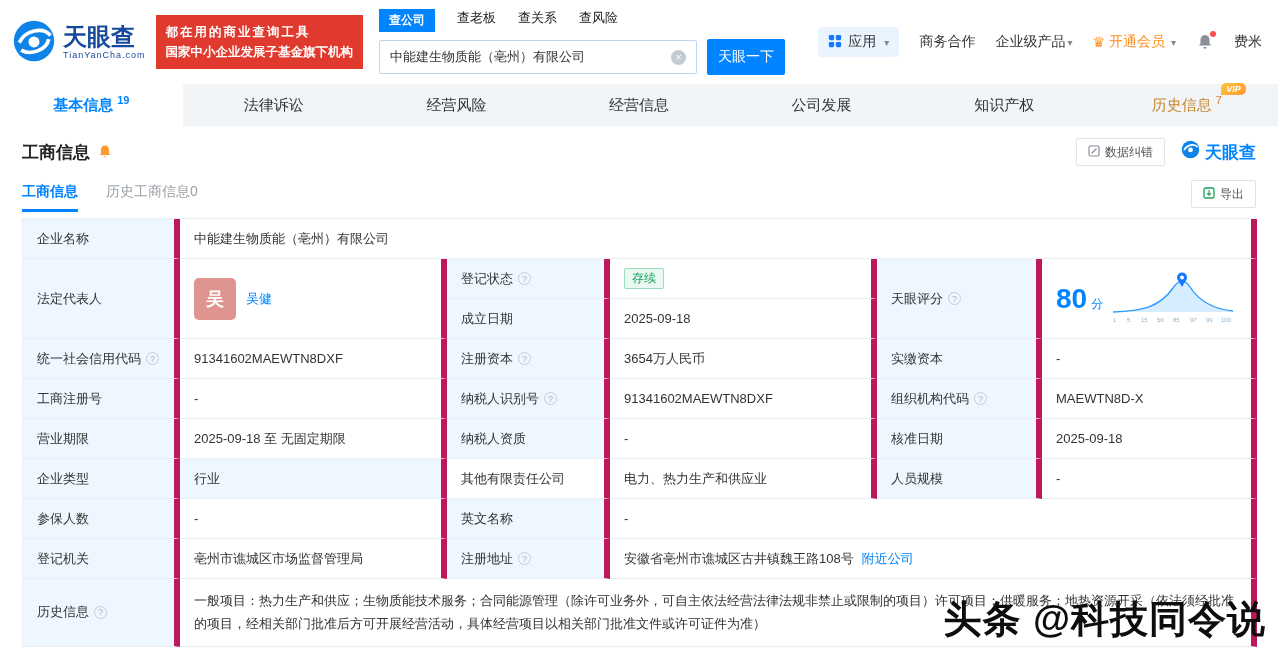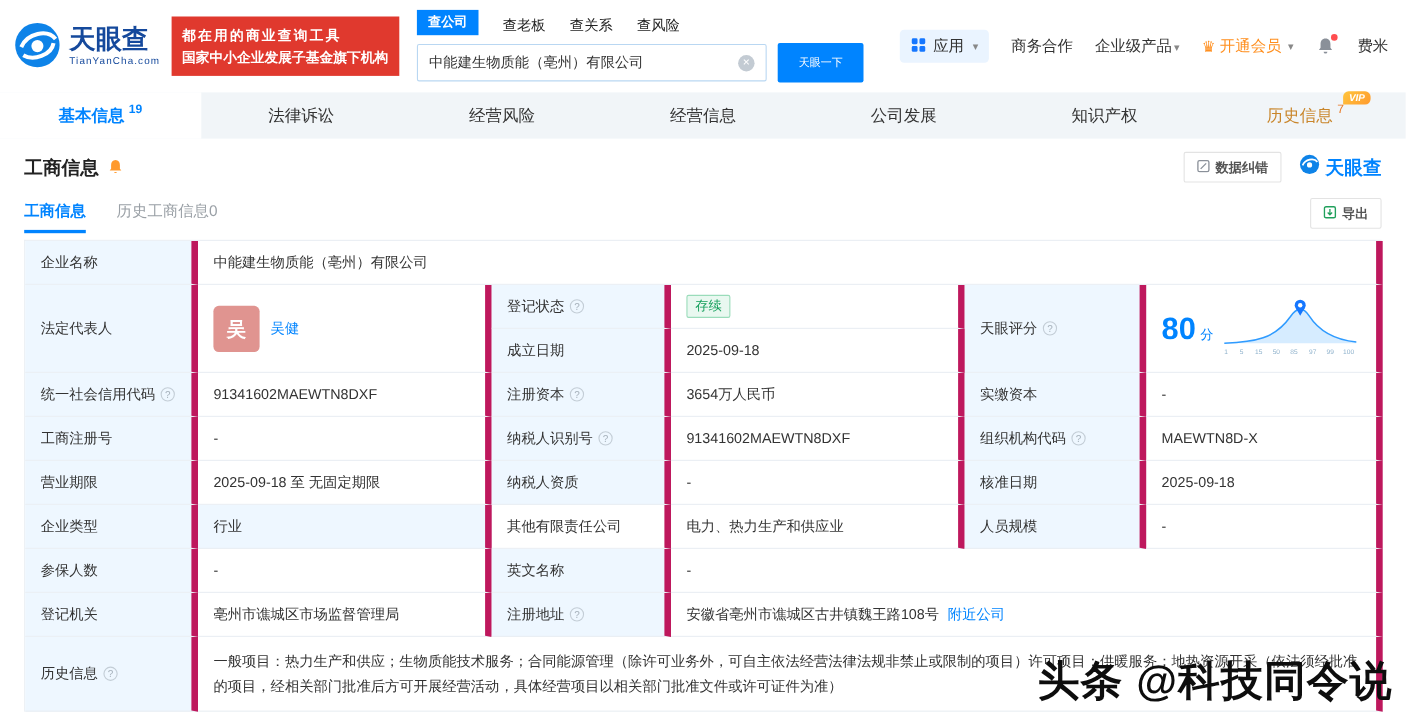--- a/index.html
+++ b/index.html
@@ -12,27 +12,27 @@
   a { text-decoration: none; color: inherit; cursor: pointer; }
 
   
   .topbar { height: 84px; display: flex; align-items: center; padding: 0 16px 0 12px; background: #fff; }
   .logo-block { display: flex; align-items: center; gap: 7px; flex: none; }
   .logo-text .cn { font-size: 24px; font-weight: 700; color: #15499c; line-height: 1.05; }
   .logo-text .en { font-size: 9px; color: #15499c; letter-spacing: 1px; }
   .promo { margin-left: 10px; background: #e0392e; color: #fff; padding: 7px 10px; font-size: 12.5px; font-weight: 700; line-height: 1.6; white-space: nowrap; }
   .promo .p1 { letter-spacing: 2px; }
   .search-wrap { margin-left: 16px; display: flex; flex-direction: column; gap: 7px; }
-  .search-tabs { display: flex; align-items: flex-end; gap: 22px; font-size: 13px; color: #222; }
+  .search-tabs { display: flex; align-items: flex-start; gap: 22px; font-size: 13px; color: #222; }
   .chip { background: #0084ff; color: #fff; font-size: 12px; font-weight: 600; padding: 3px 10px; }
   .search-row { display: flex; align-items: center; }
   .search-box { width: 318px; height: 34px; border: 1px solid #b9d7f2; border-radius: 2px; display: flex; align-items: center; padding: 0 10px; }
   .search-box input { border: none; outline: none; flex: 1; font: inherit; color: #333; background: transparent; }
   .clear-ic { width: 15px; height: 15px; border-radius: 50%; background: #c3cbd3; color: #fff; font-size: 11px; line-height: 15px; text-align: center; cursor: pointer; flex: none; }
-  .search-btn { margin-left: 10px; width: 78px; height: 36px; background: #0084ff; color: #fff; border: none; font-size: 10px; border-radius: 2px; cursor: pointer; font-family: inherit; }
+  .search-btn { margin-left: 10px; width: 78px; height: 36px; background: #0084ff; color: #fff; border: none; font-size: 14px; border-radius: 2px; cursor: pointer; font-family: inherit; }
   .topnav { margin-left: auto; display: flex; align-items: center; gap: 20px; font-size: 14px; color: #333; white-space: nowrap; }
   .app-chip { background: #eaf4ff; border-radius: 4px; padding: 6px 10px; display: flex; align-items: center; gap: 6px; cursor: pointer; }
   .caret { font-size: 10px; color: #888; margin-left: 2px; }
   .vip-link { color: #ff8f1f; display: flex; align-items: center; gap: 4px; font-weight: 500; }
   .crown { font-size: 14px; color: #ff8f1f; }
   .bell-wrap { position: relative; display: flex; cursor: pointer; }
   .reddot { position: absolute; top: -2px; right: -2px; width: 6px; height: 6px; background: #ff4d4f; border-radius: 50%; }
 
   
   .main-tabs { height: 42px; background: #f1f5f8; display: flex; }
@@ -42,21 +42,21 @@
   .mtab.gold { color: #c9862b; }
   .mtab.gold .cnt { color: #e87722; }
   .reltag { position: relative; display: inline-flex; align-items: center; }
   .viptag { position: absolute; top: -13px; right: -24px; background: linear-gradient(135deg, #ffc53d, #ff9a2e); color: #fff; font-size: 9px; font-style: italic; font-weight: 700; padding: 1px 5px; border-radius: 5px 5px 5px 0; }
 
   
   .section-head { display: flex; align-items: center; margin: 12px 22px 0; }
   .section-head h2 { font-size: 17px; font-weight: 700; color: #222; }
   .sec-bell { margin-left: 7px; display: flex; }
   .head-right { margin-left: auto; display: flex; align-items: center; gap: 16px; }
-  .btn-plain { height: 28px; padding: 4px 11px; border: 1px solid #e3e3e3; background: #fff; border-radius: 2px; font-size: 12px; color: #555; display: inline-flex; align-items: center; gap: 5px; cursor: pointer; font-family: inherit; font-weight: bold; }
+  .btn-plain { height: 28px; padding: 4px 11px; border: 1px solid #e3e3e3; background: #fff; border-radius: 2px; font-size: 12px; color: #555; display: inline-flex; align-items: center; gap: 5px; cursor: pointer; font-family: inherit; }
   .brand { display: flex; align-items: center; gap: 5px; color: #0084ff; font-weight: 700; font-size: 17px; }
 
   
   .subtabs { margin: 14px 22px 0; display: flex; align-items: center; }
   .stab { font-size: 14px; padding-bottom: 8px; border-bottom: 3px solid transparent; cursor: pointer; }
   .stab.active { color: #0084ff; font-weight: 700; border-bottom-color: #0084ff; }
   .stab.muted { color: #9aa0a6; margin-left: 28px; }
   .export-btn { margin-left: auto; margin-bottom: 6px; }
 
   

